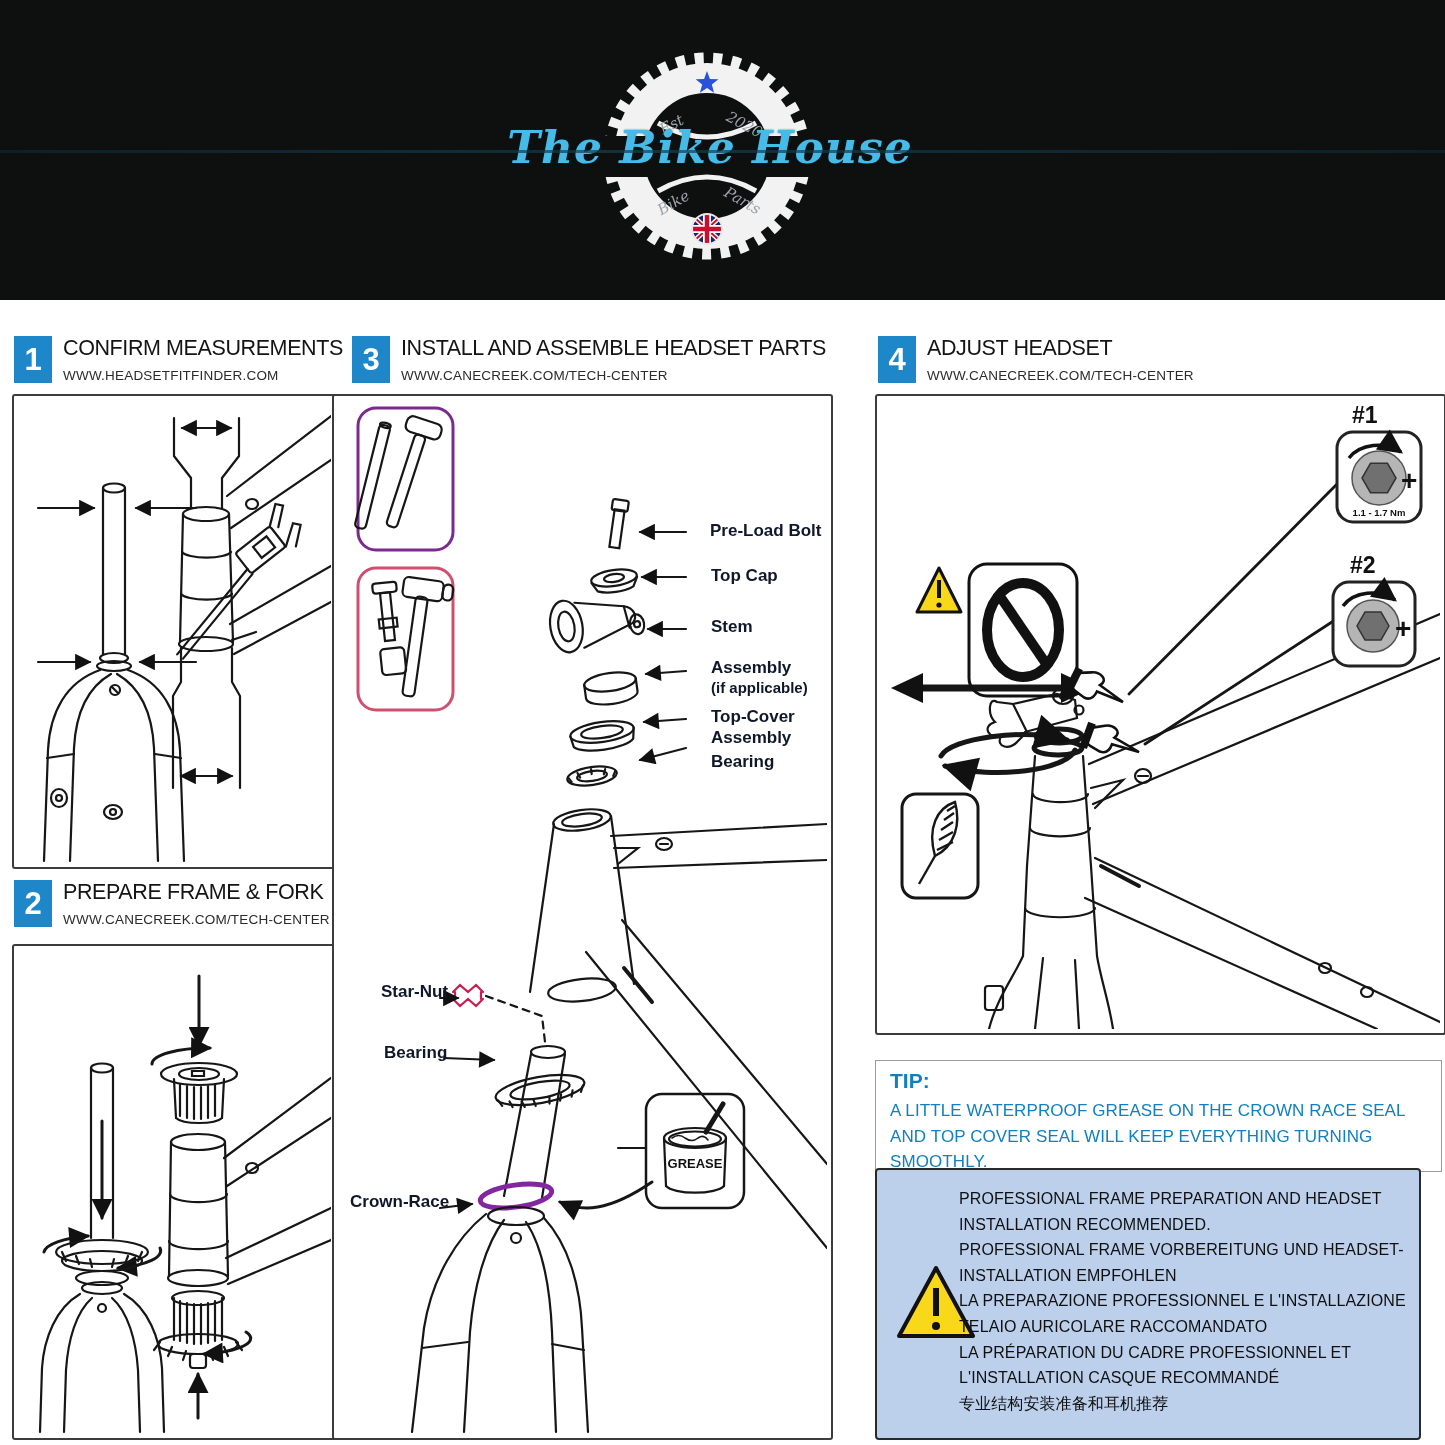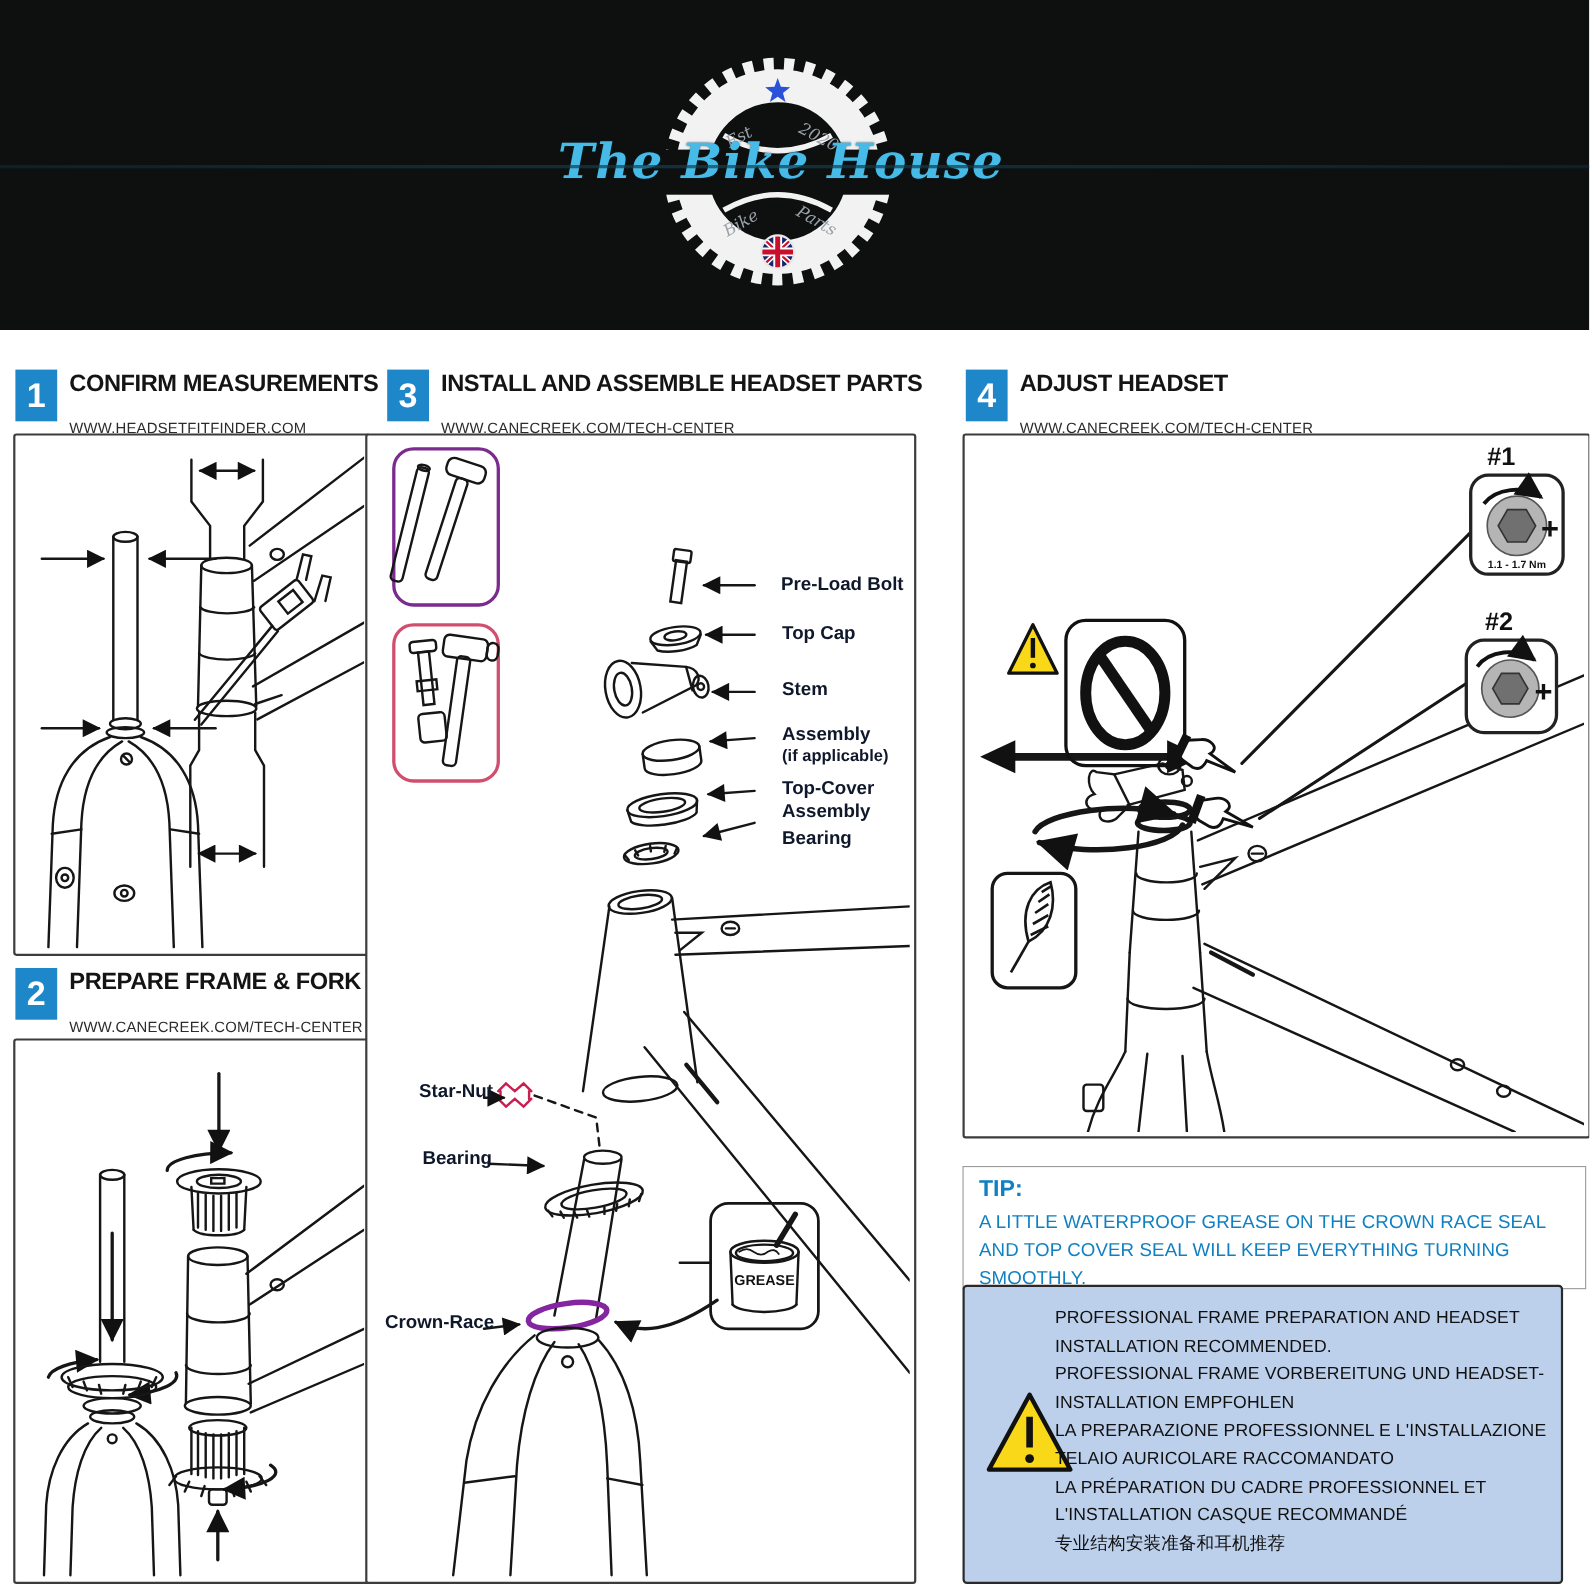--- a/index.html
+++ b/index.html
@@ -12,22 +12,22 @@
        background:linear-gradient(90deg,#0c2732 0%,#14404f 45%,#0c2732 100%);opacity:.7;}
   .brand{position:absolute;left:430px;top:122px;width:560px;text-align:center;
        font-family:"DejaVu Serif",serif;font-style:italic;font-weight:bold;font-size:44px;
        color:#47bbe8;letter-spacing:1px;text-shadow:0 0 2px rgba(10,40,60,.8);}
   .logo-script{font-family:"DejaVu Serif",serif;font-style:italic;fill:#9aa2a9;font-size:15px;}
   
   .stephead{position:absolute;display:flex;align-items:flex-start;}
   .num{width:38px;height:47px;background:#1d87c9;color:#fff;font-weight:bold;font-size:31px;
        display:flex;align-items:center;justify-content:center;flex:0 0 auto;}
   .titles{margin-left:11px;padding-top:1px;}
-  .title{font-weight:bold;font-size:21.5px;letter-spacing:-0.4px;color:#141414;line-height:1.1;}
-  .url{font-size:13.5px;color:#2b2b2b;margin-top:21px;letter-spacing:0.2px;}
+  .title{font-weight:normal;font-size:21.5px;letter-spacing:-0.4px;color:#141414;line-height:1.1;}
+  .url{font-size:13.5px;color:#2b2b2b;margin-top:7px;letter-spacing:0.2px;}
   
   .box{position:absolute;border:2px solid #3c3c3c;border-radius:3px;background:#fff;}
   svg{display:block;}
   
   .bluelabel{position:absolute;font-size:17px;color:#0f172a;line-height:1.15;white-space:nowrap;font-weight:bold;}
   .bluelabel.small{font-size:15px;}
   .hashlabel{position:absolute;font-size:23px;font-weight:bold;color:#111;}
   
   .tipbox{position:absolute;left:875px;top:1060px;width:567px;height:112px;
        border:1.5px solid #9a9a9a;background:#fff;box-sizing:border-box;padding:8px 14px;}

